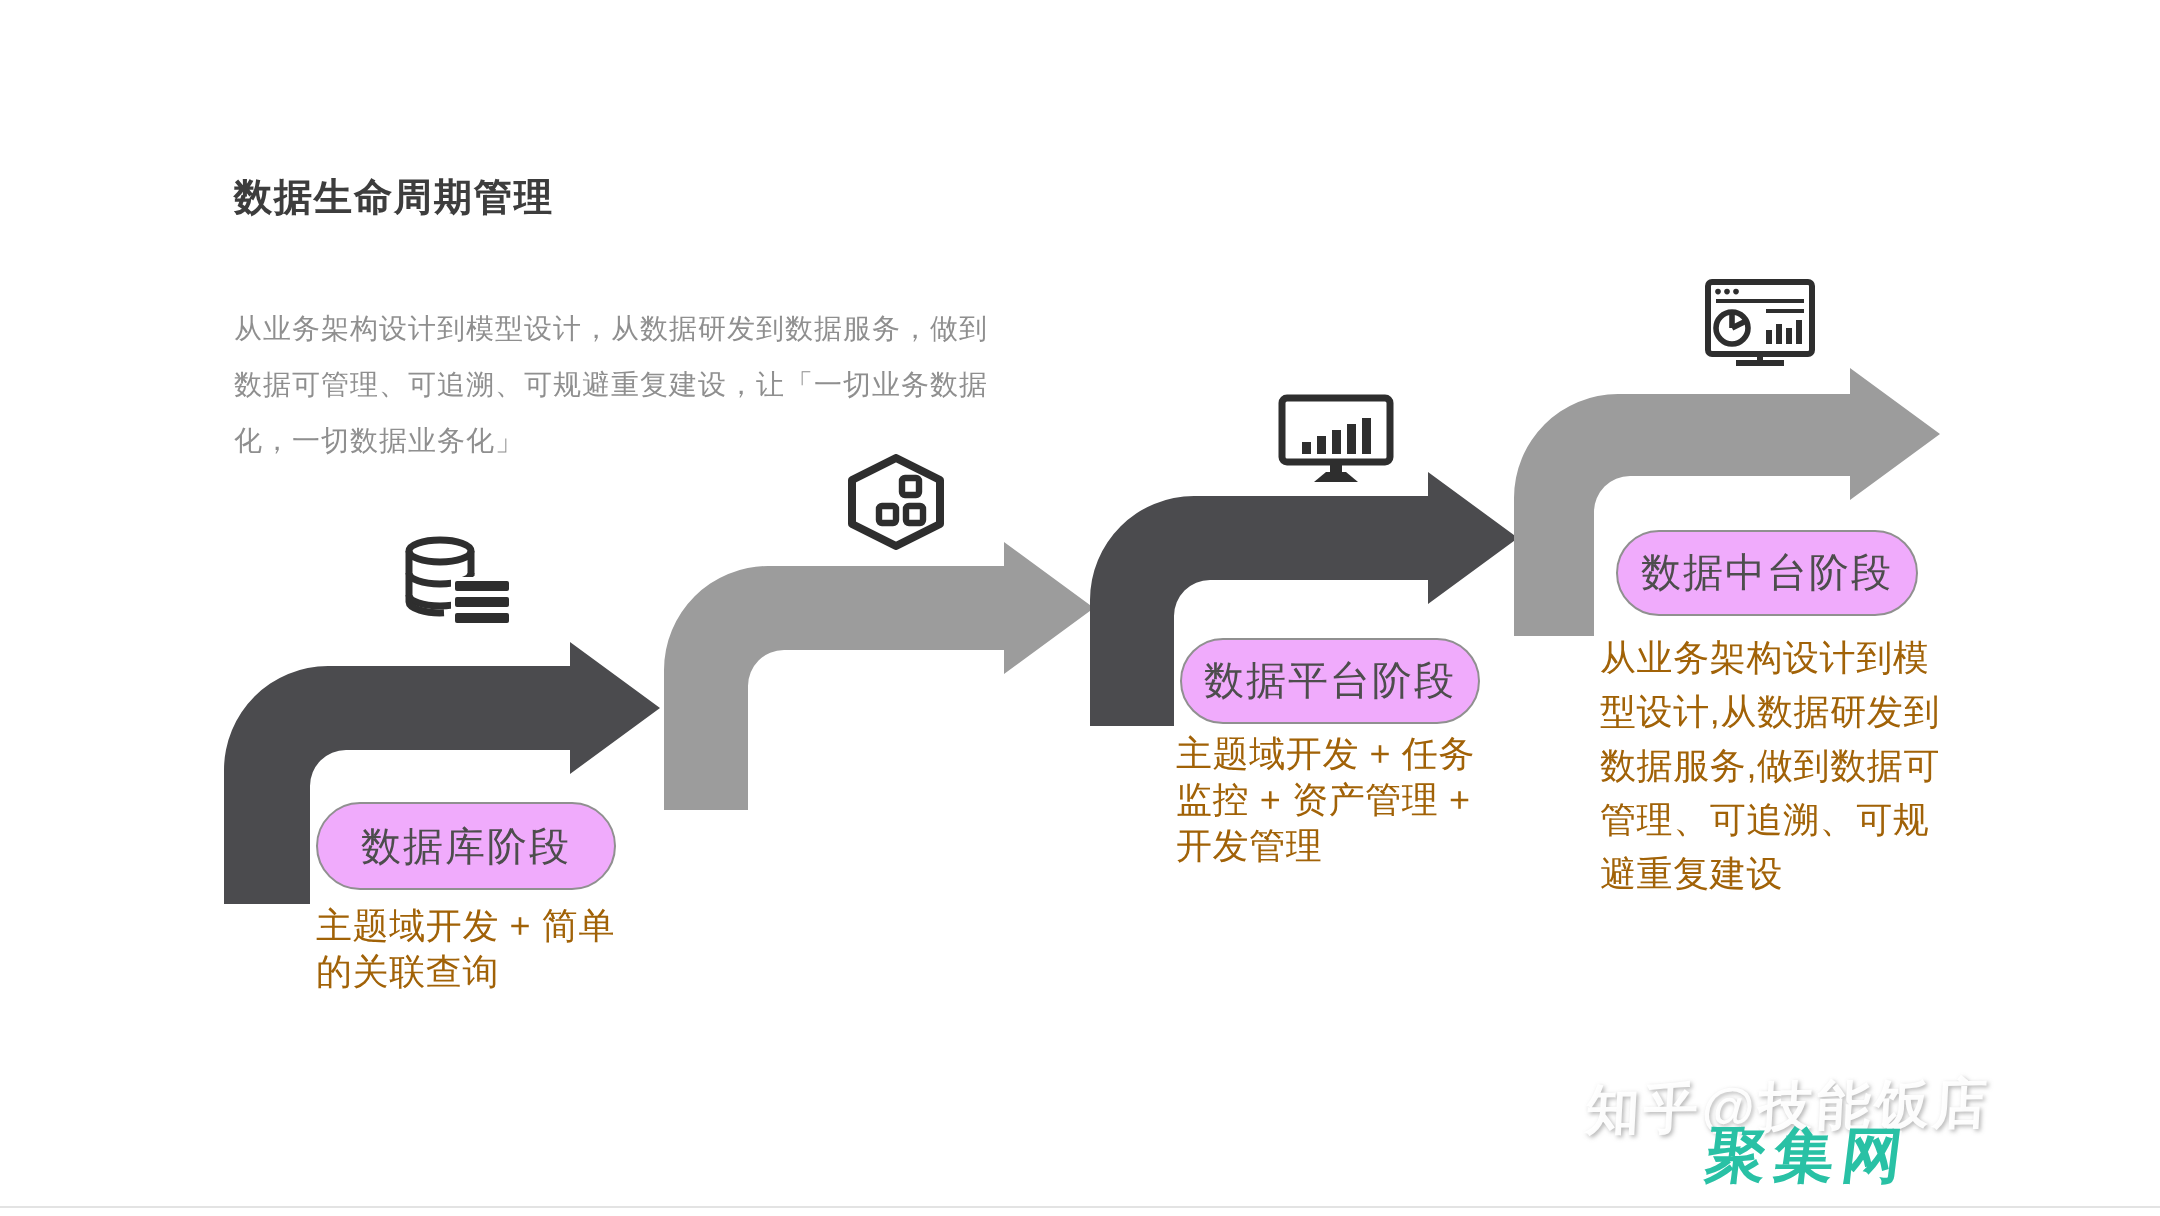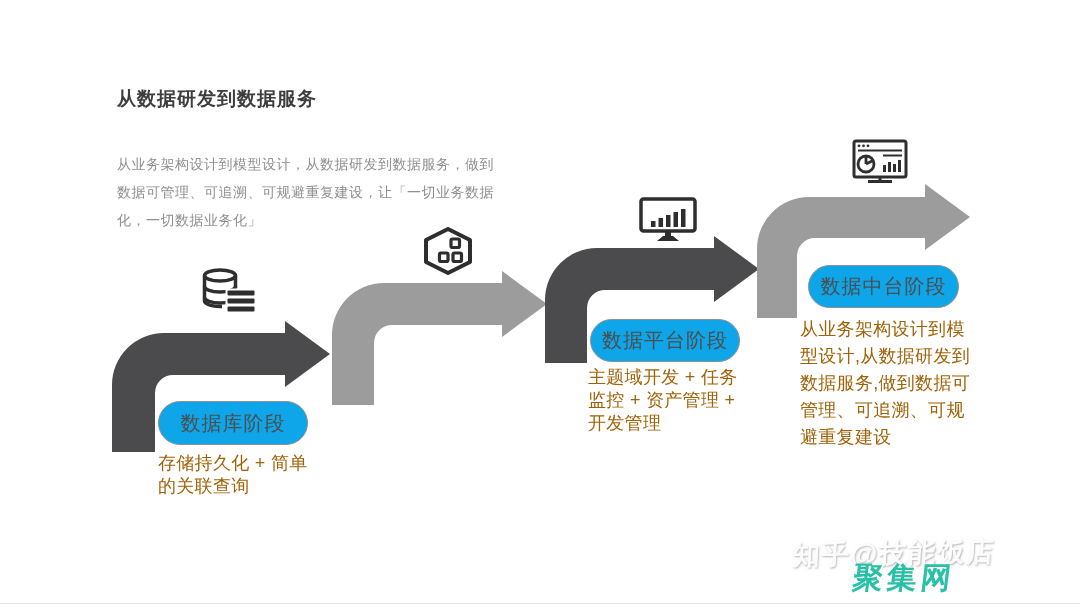--- a/index.html
+++ b/index.html
@@ -13,21 +13,21 @@
     position:absolute;left:117px;top:86px;font-size:19px;font-weight:bold;
     color:#3D3D3D;letter-spacing:1px;
   }
   .hdr-sub{
     position:absolute;left:117px;top:124px;width:378px;font-size:14px;
     color:#8F8F8F;line-height:28px;letter-spacing:0.5px;margin-top:26px;
   }
   
   .pill{
     position:absolute;display:flex;align-items:center;justify-content:center;
-    border:1.5px solid #909090;border-radius:22px;background:#0ea5e9;
+    border:1.5px solid #909090;border-radius:22px;background:#f0abfc;
     font-size:20px;color:#4D4D4D;font-weight:500;letter-spacing:1px;
   }
   .pill1{left:158px;top:401px;width:148px;height:42px;text-align:center;}
   .pill2{left:369px;top:357px;width:150px;height:42px;}
   .pill3{left:590px;top:319px;width:148px;height:41px;}
   .pill4{left:808px;top:265px;width:149px;height:41px;}
   
   .desc{
     position:absolute;font-size:18px;color:#a16207;line-height:23px;
     letter-spacing:0.3px;
@@ -66,41 +66,41 @@
 
 <div class="canvas">
 
   <svg class="arrows" viewBox="0 0 1080 608">
     <path d="M112 452 V385 A52 52 0 0 1 164 333 H285 V321 L330 354 L285 387 V375 H173 A18 18 0 0 0 155 393 V452 Z" fill="#4B4B4E"></path>
     <path d="M332 405 V335 A52 52 0 0 1 384 283 H502 V271 L547 304 L502 337 V325 H392 A18 18 0 0 0 374 343 V405 Z" fill="#9C9C9C"></path>
     <path d="M545 363 V300 A52 52 0 0 1 597 248 H714 V236 L759 269 L714 302 V290 H605 A18 18 0 0 0 587 308 V363 Z" fill="#4B4B4E"></path>
     <path d="M757 318 V249 A52 52 0 0 1 809 197 H925 V184 L970 217 L925 250 V238 H815 A18 18 0 0 0 797 256 V318 Z" fill="#9C9C9C"></path>
   </svg>
 
-  <div class="hdr-title">从数据研发到数据服务</div>
+  <div class="hdr-title">数据生命周期管理</div>
   <div class="hdr-sub">从业务架构设计到模型设计，从数据研发到数据服务，做到数据可管理、可追溯、可规避重复建设，让「一切业务数据化，一切数据业务化」</div>
 
   <div class="s-icon icon1">
     <svg viewBox="0 0 58 48">
       <ellipse class="ic-stroke" cx="21" cy="7.5" rx="15.5" ry="5.5" stroke-width="3.5"></ellipse>
       <path class="ic-stroke" stroke-width="3.5" d="M5.5 7.5 V33"></path>
       <path class="ic-stroke" stroke-width="3.5" d="M36.5 7.5 V20"></path>
       <path class="ic-stroke" stroke-width="3.5" d="M5.5 18.5 A15.5 5.5 0 0 0 36.5 18.5"></path>
       <path class="ic-stroke" stroke-width="3.5" d="M5.5 29.5 A15.5 5.5 0 0 0 36.5 29.5"></path>
       <path class="ic-stroke" stroke-width="3.5" d="M5.5 33 A15.5 5.5 0 0 0 23 38.4"></path>
       <rect x="26.5" y="20.5" width="31.5" height="27" fill="#ffffff"></rect>
       <rect class="ic-fill" x="28.5" y="22.5" width="27" height="5" rx="1"></rect>
       <rect class="ic-fill" x="28.5" y="30.5" width="27" height="5" rx="1"></rect>
       <rect class="ic-fill" x="28.5" y="38.5" width="27" height="5" rx="1"></rect>
     </svg>
   </div>
   <div class="pill pill1">
     <span>数据库阶段</span>
   </div>
-  <div class="desc desc1">存储持久化 + 简单的关联查询</div>
+  <div class="desc desc1">主题域开发 + 简单的关联查询</div>
 
   <div class="s-icon icon2">
     <svg viewBox="0 0 52 48">
       <path class="ic-stroke" stroke-width="4" stroke-linejoin="round" d="M26 2 L48 13 V35 L26 46 L4 35 V13 Z"></path>
       <rect class="ic-stroke" stroke-width="3.2" x="29" y="12" width="8.5" height="8.5" rx="1.5"></rect>
       <rect class="ic-stroke" stroke-width="3.2" x="17.5" y="26" width="8.5" height="8.5" rx="1.5"></rect>
       <rect class="ic-stroke" stroke-width="3.2" x="31" y="26" width="8.5" height="8.5" rx="1.5"></rect>
     </svg>
   </div>
 

